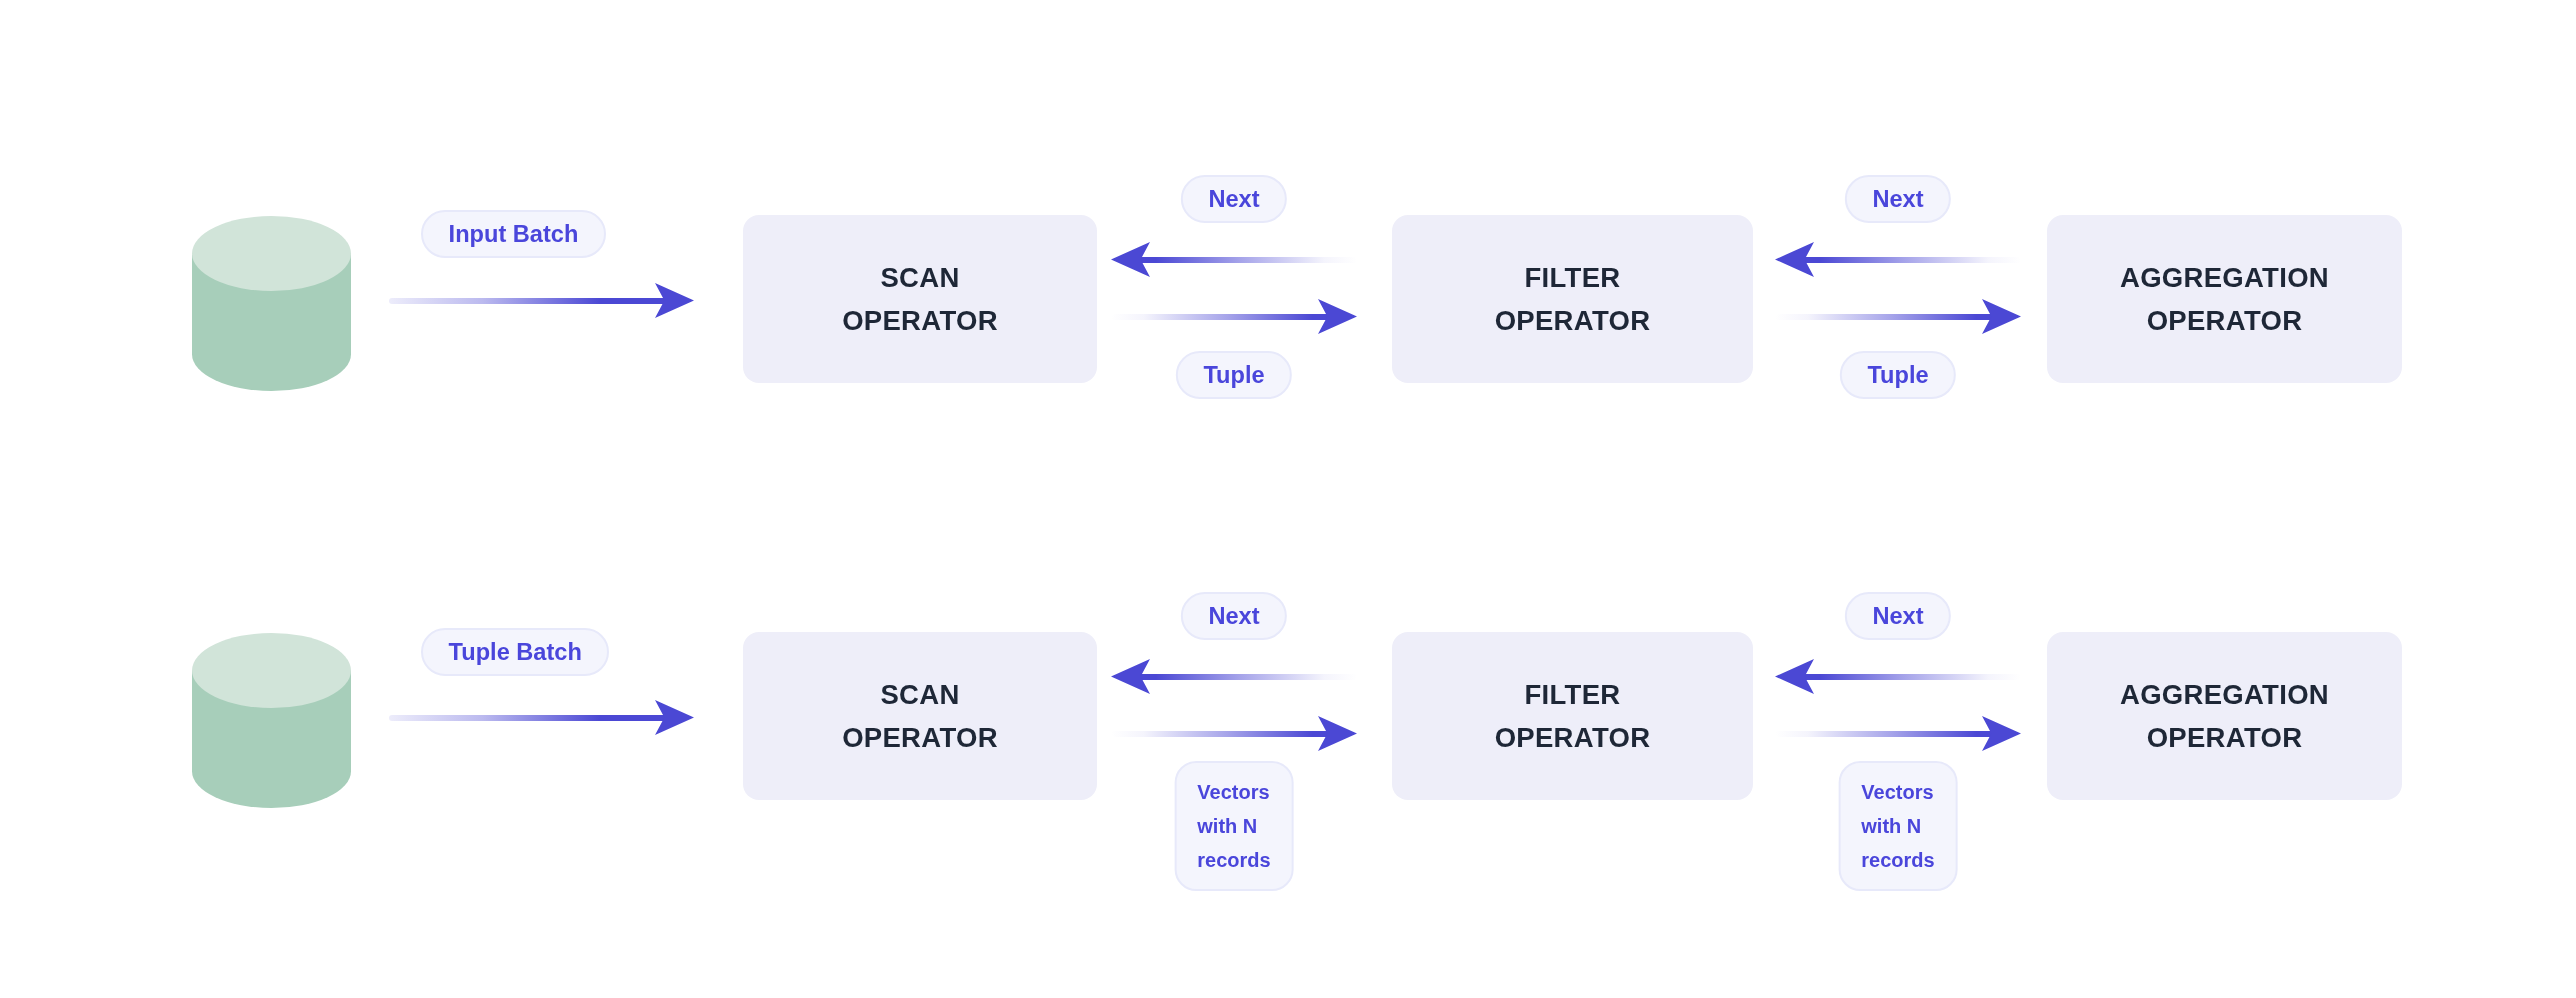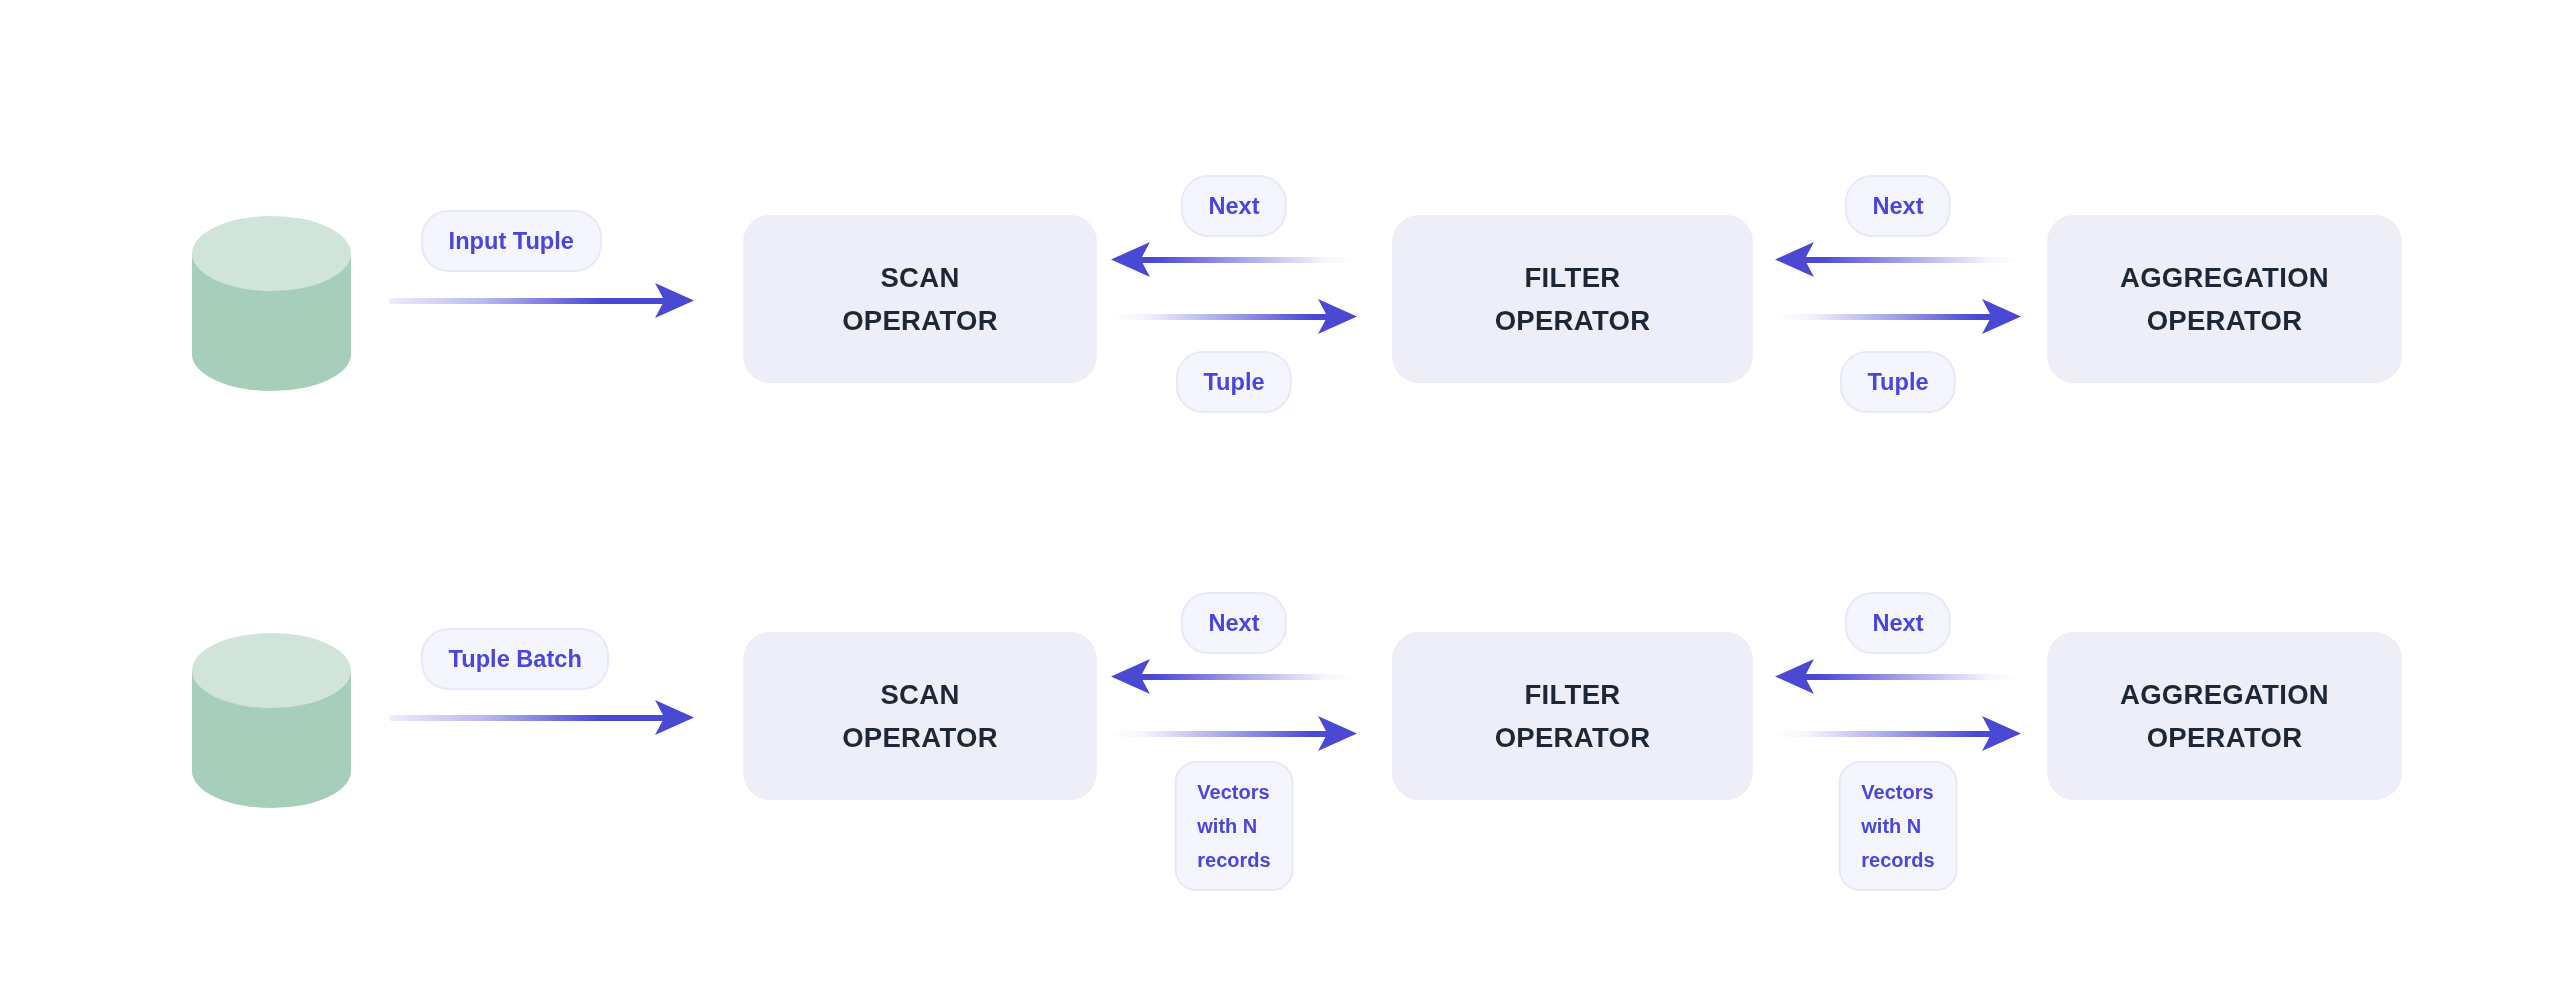--- a/index.html
+++ b/index.html
@@ -32,33 +32,33 @@
   .cyl-top {
     position:absolute; left:0; top:0; width:159px; height:75px;
     background:var(--cylinder-top);
     border-radius:50%;
   }
 
   
   .op-box {
     position:absolute;
     background:var(--operator-box-bg);
-    border-radius:27px;
+    border-radius:16px;
     display:flex; flex-direction:column;
     align-items:center; justify-content:center;
     color:var(--operator-text);
     font-weight:700; font-size:27.5px; line-height:43px;
     letter-spacing:0.3px;
   }
 
   
   .pill {
     position:absolute;
     display:inline-flex; align-items:center; justify-content:center;
-    height:62px; padding:0 25.6px; box-sizing:border-box;
+    height:48px; padding:0 25.6px; box-sizing:border-box;
     background:var(--pill-bg);
     border:2px solid var(--pill-border);
     border-radius:27.5px;
     color:var(--pill-text);
     font-weight:700; font-size:23.6px;
     white-space:nowrap;
   }
   .centered { transform:translateX(-50%); }
 
   
@@ -99,21 +99,21 @@
 <div class="canvas">
 
   <div>
 
     <div class="cylinder" style="left:192px; top:216px;">
       <div class="cyl-body"></div>
       <div class="cyl-top"></div>
     </div>
 
     <div class="pill" style="left:421px; top:210px;">
-      <span>Input Tuple</span>
+      <span>Input Batch</span>
     </div>
 
     <div class="arrow arrow-source" style="left:389px; top:283px; width:305px;">
       <div class="shaft"></div>
       <div class="head"></div>
     </div>
 
     <div class="op-box" style="left:743px; top:215px; width:354px; height:168px;">
       <span class="op-line">SCAN</span>
       <span class="op-line">OPERATOR</span>

